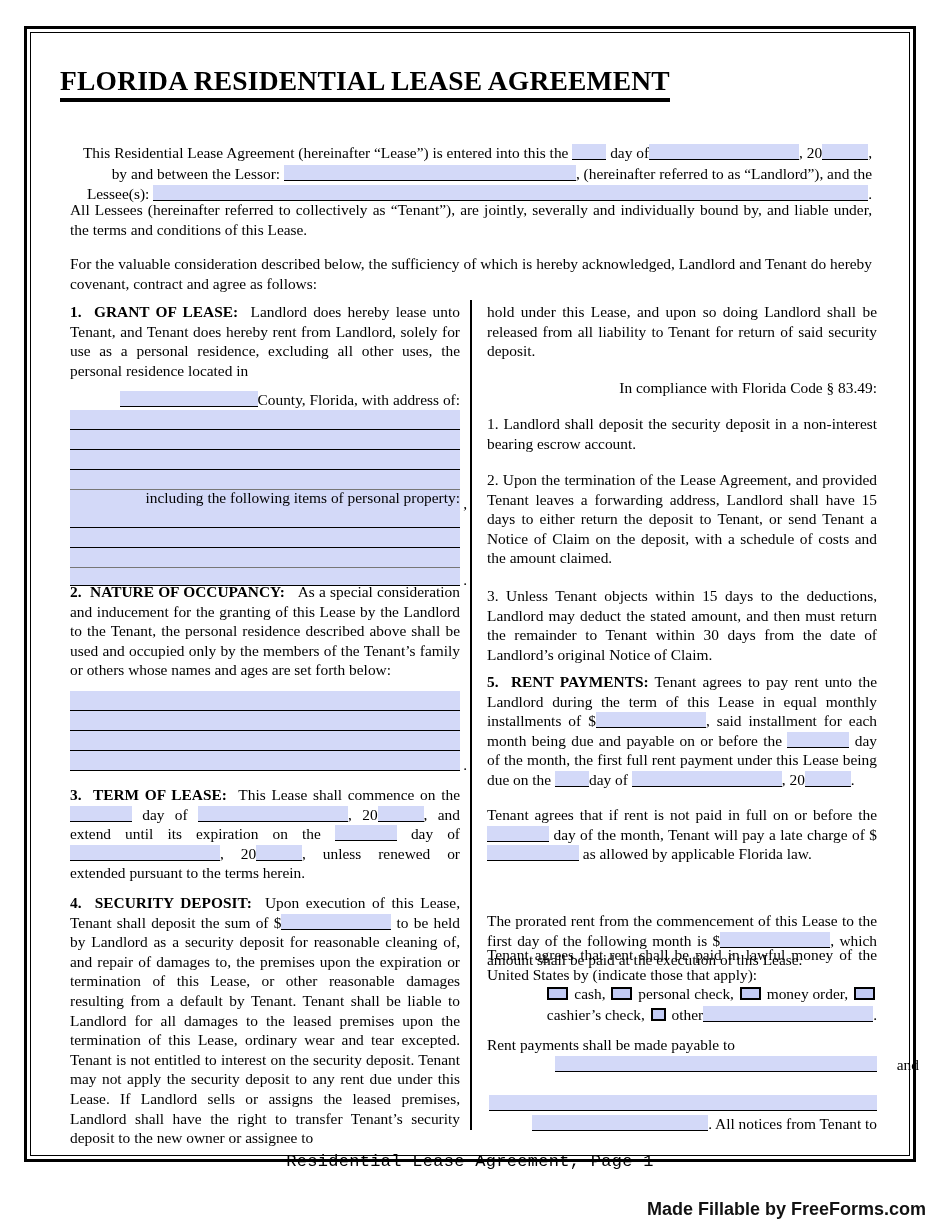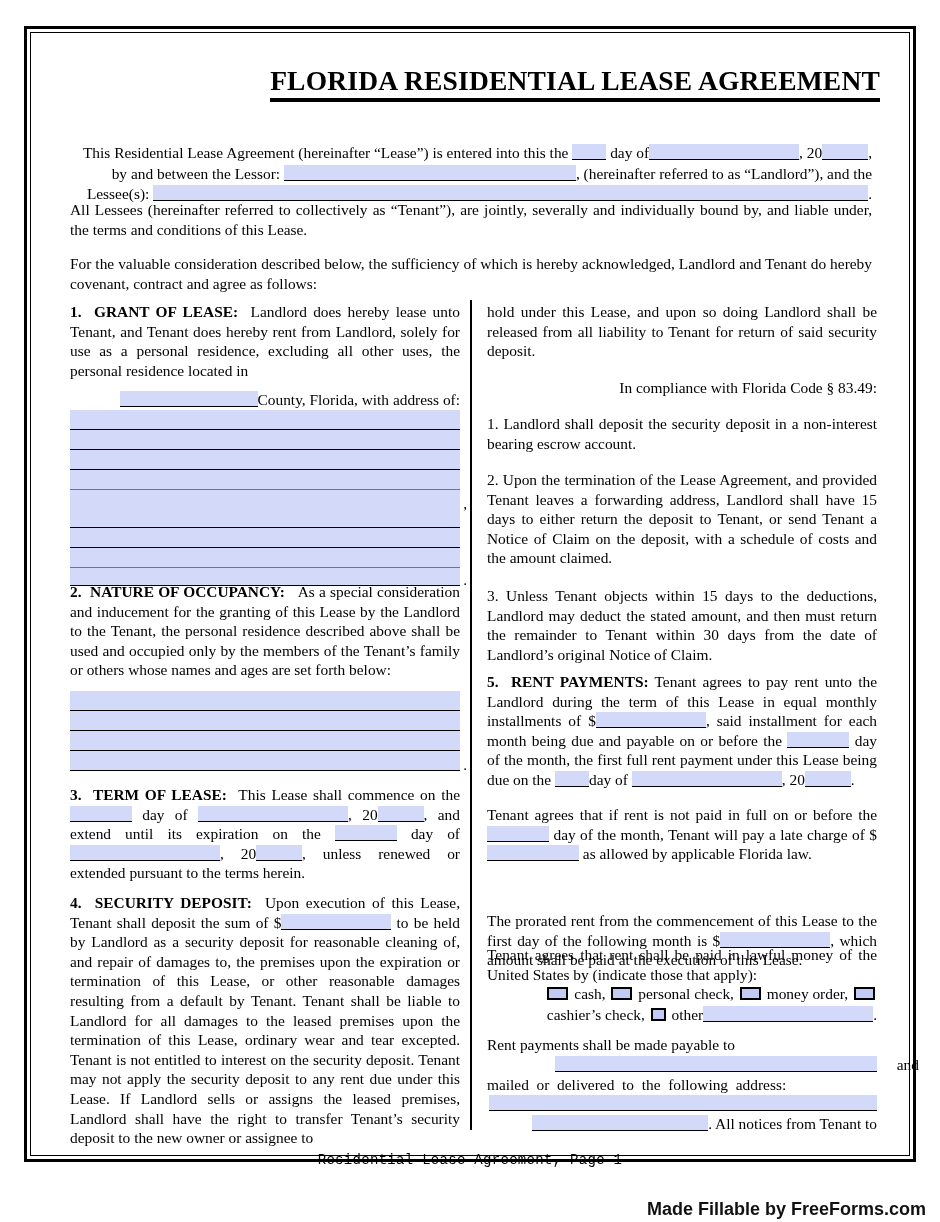--- a/index.html
+++ b/index.html
@@ -42,21 +42,21 @@
     width: 940px;
     height: 1222px;
   }
 
   
   .doc-title {
     position: absolute;
     left: 60px;
     top: 66px;
     width: 820px;
-    text-align: right;
+    text-align: left;
     font-size: 27.5px;
     font-weight: bold;
     letter-spacing: 0.2px;
     line-height: 1.1;
   }
   .doc-title span.ttl {
     border-bottom: 4px solid #000;
     padding-bottom: 2px;
   }
 
@@ -147,21 +147,21 @@
   .cbx.sq { width: 15px; }
 
   
   #footer {
     position: absolute;
     left: 0;
     top: 1152px;
     width: 940px;
     text-align: center;
     font-family: "Liberation Mono", "DejaVu Sans Mono", monospace;
-    font-size: 14px;
+    font-size: 17px;
     letter-spacing: 0.3px;
   }
   #watermark {
     position: absolute;
     right: 14px;
     top: 1199px;
     font-family: "Liberation Sans", "DejaVu Sans", sans-serif;
     font-size: 18px;
     font-weight: bold;
     color: #111;
@@ -204,20 +204,21 @@
   </div>
   <div class="lines" style="left:70px; top:410px;">
     <div class="ln"></div>
     <div class="ln"></div>
     <div class="ln"></div>
     <div class="ln grey"></div>
     <div class="ln last">
       <span class="dot">,</span>
     </div>
   </div>
+  <div class="blk col colL nojust" style="top:488px;">including the following items of personal property:</div>
   <div class="lines" style="left:70px; top:508px;">
     <div class="ln"></div>
     <div class="ln"></div>
     <div class="ln grey"></div>
     <div class="ln last" style="height:18px;">
       <span class="dot">.</span>
     </div>
   </div>
 
   <div class="blk col colL" style="top:582px;">
@@ -299,23 +300,20 @@
   <div class="blk col colR nojust" style="top:1055px;">
     <span class="fld" style="width:322px;"></span>
     
   </div>
   <div class="blk col colR" style="top:1055px; text-align:right; width:390px;">
     <span style="visibility:hidden;">and mailed or delivered to the following address:</span>
   </div>
   <div class="blk col colR nojust" style="top:1055px; left:487px; width:390px;padding-left:42px;">
     <span style="display:inline-block;width:322px;"></span><span style="float:right;">and</span>
   </div>
-  <div class="blk col colR" style="top:1075px;">
-    mailed&nbsp; or&nbsp; delivered&nbsp; to&nbsp; the&nbsp; following&nbsp; address:
-  </div>
   <div class="blk col colR nojust" style="top:1094px;">
     <span class="fld" style="width:388px;"></span>
   </div>
   <div class="blk col colR nojust" style="top:1114px;">
     <span class="fld" style="width:176px;"></span><span>.  All notices from Tenant to</span>
   </div>
 
   <div id="footer">Residential Lease Agreement, Page 1</div>
   <div id="watermark">Made Fillable by FreeForms.com</div>
 

